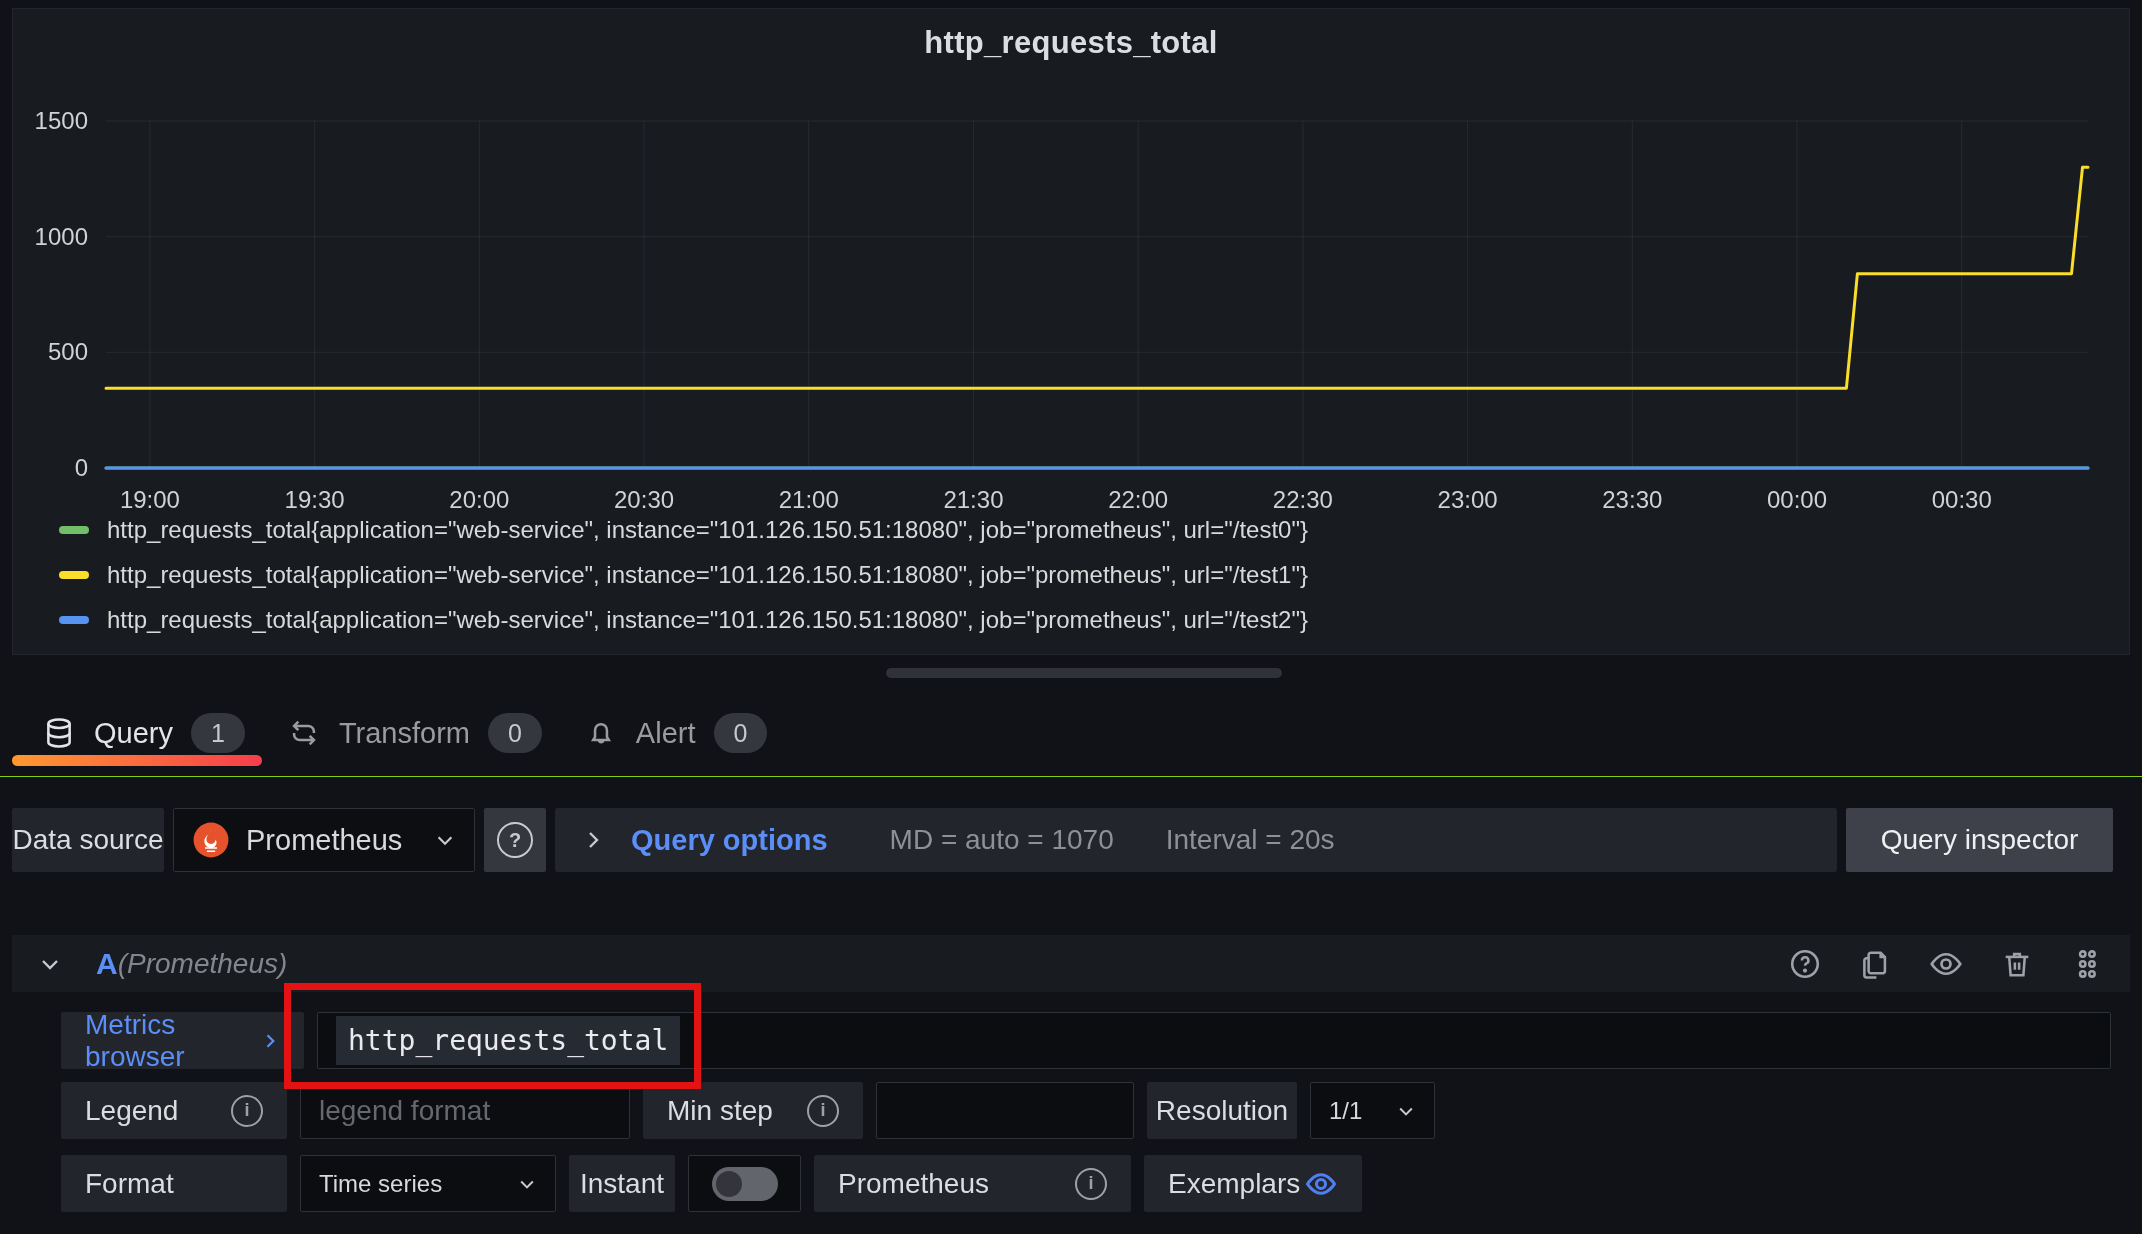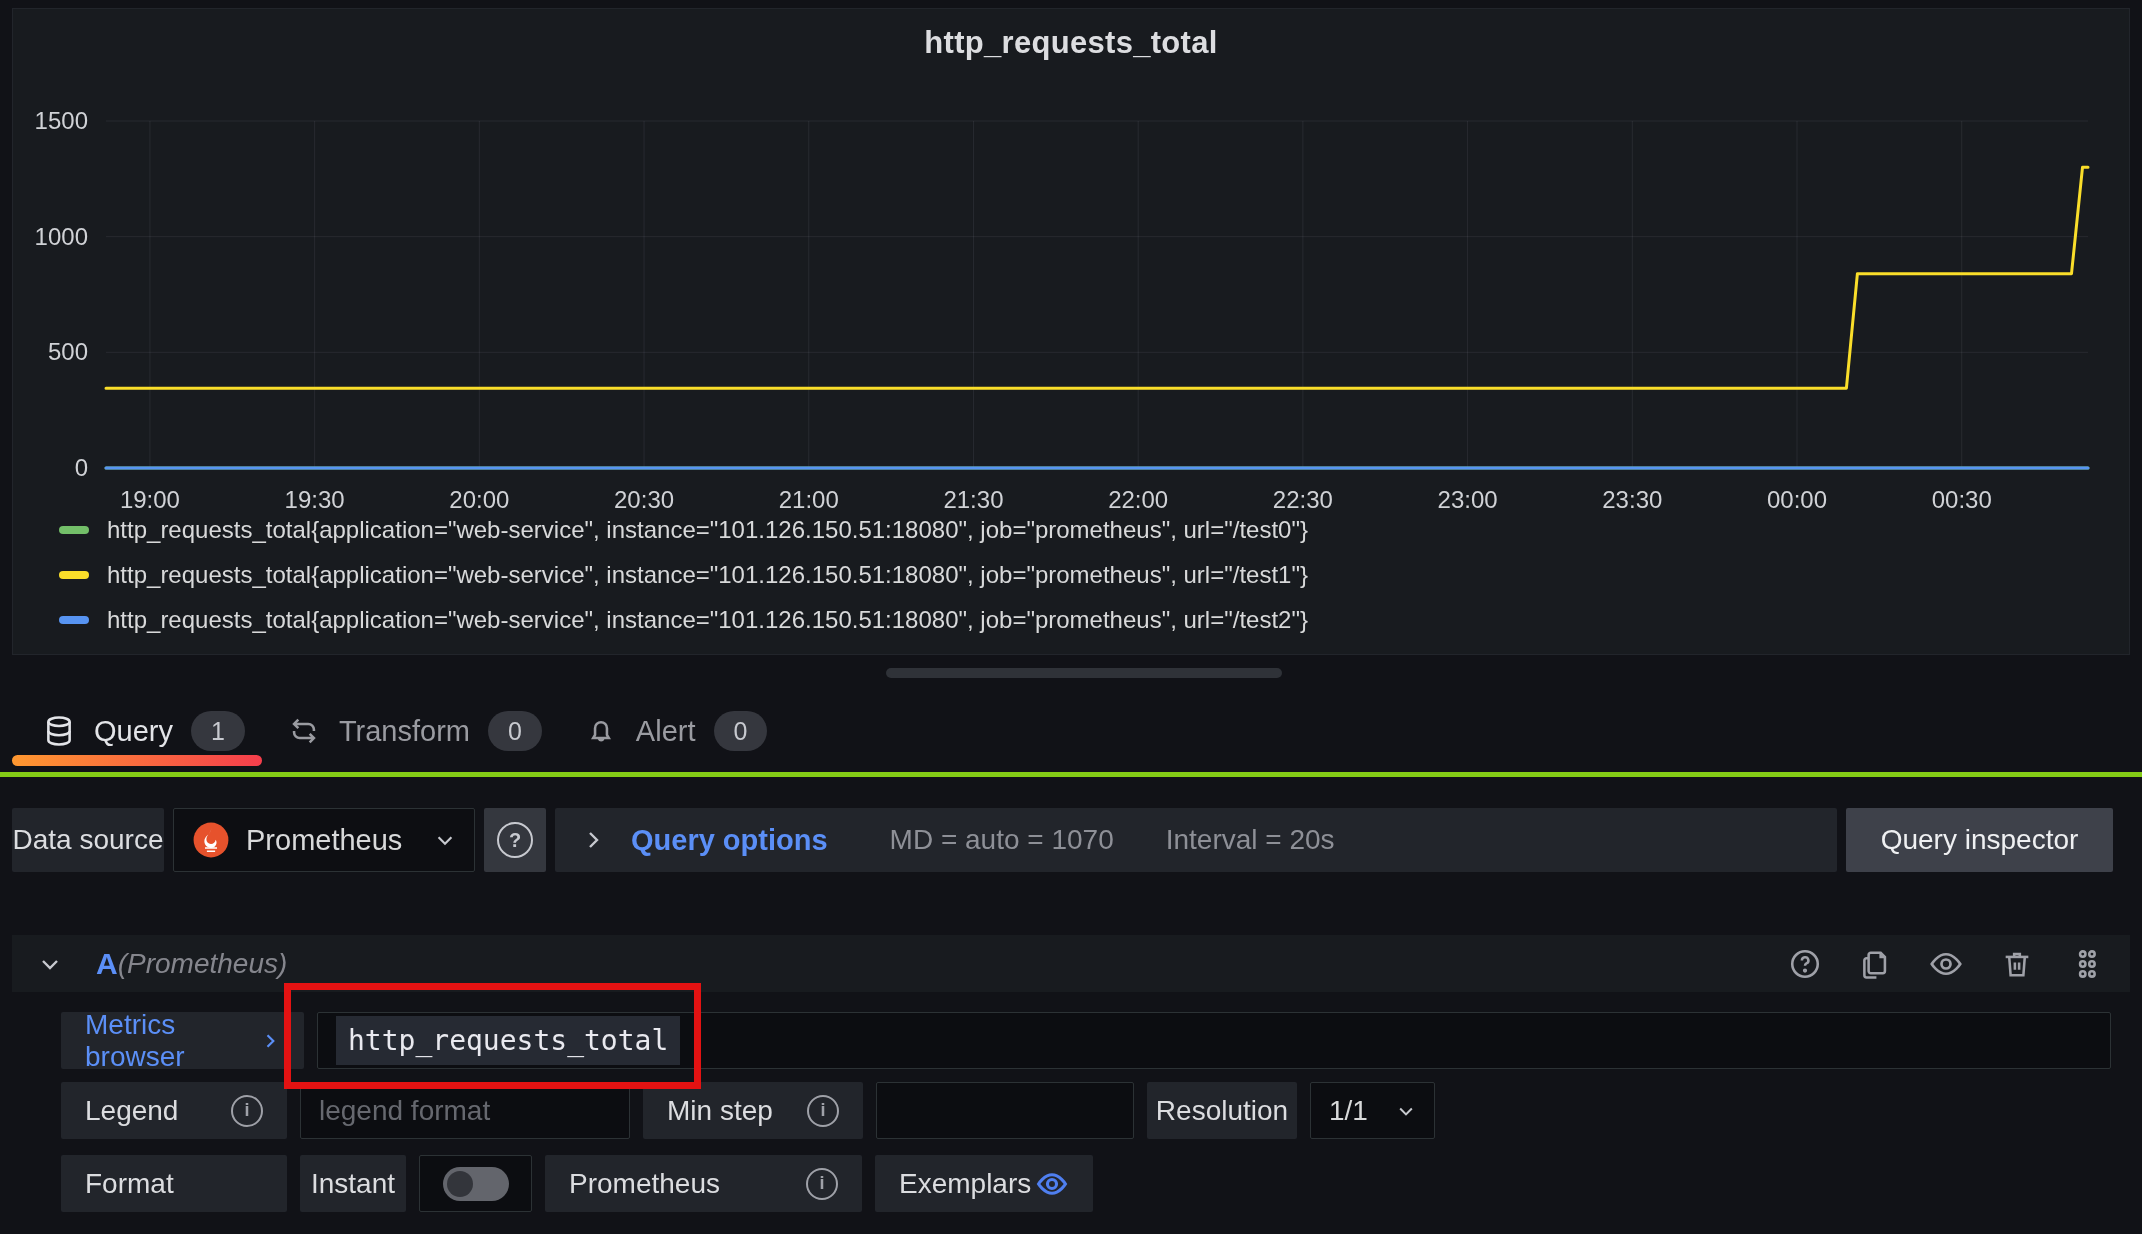--- a/index.html
+++ b/index.html
@@ -20,21 +20,21 @@
   .legend-row{display:flex;align-items:center;margin-bottom:19px;height:26px;cursor:pointer;}
   .swatch{width:30px;height:8px;border-radius:4px;margin-right:18px;flex:none;}
   .sw0{background:#73bf69;} .sw1{background:#fade2a;} .sw2{background:#5794f2;}
   .legend-row span.txt{font-size:24px;color:#d8d9da;}
 
   .scroll-thumb{position:absolute;left:886px;top:668px;width:396px;height:10px;border-radius:5px;
                 background:#2f3238;}
 
   
   .tabbar{position:absolute;left:0;top:690px;width:2142px;height:87px;
-          border-bottom:5px solid #84cc16;box-sizing:border-box;display:flex;align-items:center;}
+          border-bottom:1px solid #84cc16;box-sizing:border-box;display:flex;align-items:center;}
   .tab{display:flex;align-items:center;gap:18px;margin-left:42px;height:100%;position:relative;
        font-size:29px;font-weight:500;color:#9a9ba1;cursor:pointer;}
   .tab:first-child{margin-left:42px;}
   .tab.active{color:#e3e4e8;}
   .tab .ticon{display:flex;align-items:center;}
   .tab .ticon svg{stroke:currentColor;fill:none;stroke-width:1.8;}
   .badge{background:#35373e;color:#c7c9cf;font-size:25px;font-weight:500;border-radius:22px;
          padding:5px 20px;line-height:1.2;}
   .tab-underline{position:absolute;left:12px;top:755px;width:250px;height:11px;border-radius:6px;
                  background:linear-gradient(90deg,#ff9830 0%,#f53e4c 100%);}
@@ -73,21 +73,21 @@
   .lbl .info{margin-left:auto;}
   .inp{background:#0c0d11;border:1px solid #2c3235;border-radius:2px;box-sizing:border-box;
        display:flex;align-items:center;padding:0 18px;flex:none;cursor:text;}
   .info{width:28px;height:28px;border:2px solid #9fa1a8;border-radius:50%;color:#9fa1a8;
         display:flex;align-items:center;justify-content:center;font-size:18px;font-style:normal;
         font-weight:700;flex:none;cursor:pointer;}
   .placeholder{color:#66686f;font-size:28px;}
   .mono-hl{font-family:"DejaVu Sans Mono","Liberation Mono",monospace;font-size:28px;color:#e9e9ef;
            background:#262a33;padding:8px 12px;}
   .dd{justify-content:space-between;cursor:pointer;}
-  .dd .val{font-size:28px;color:#d8d9da;}
+  .dd .val{font-size:24px;color:#d8d9da;}
   .chev-dn{display:flex;}
 
   .toggle-box{width:113px;background:#0c0d11;border:1px solid #2c3235;border-radius:2px;
               box-sizing:border-box;display:flex;align-items:center;justify-content:center;cursor:pointer;}
   .pill{width:66px;height:34px;border-radius:17px;background:#63656c;position:relative;}
   .knob{position:absolute;left:4px;top:4px;width:26px;height:26px;border-radius:50%;background:#33353b;}
 
   .eye-blue{color:#4f7ff0;display:flex;margin-left:auto;cursor:pointer;}
   .eye-blue svg{stroke:currentColor;fill:none;stroke-width:2.2;}
 
@@ -314,20 +314,28 @@
       <span class="chev-dn">
         <svg width="20" height="20" viewBox="0 0 24 24" fill="none" stroke="#c7c9cf" stroke-width="2.4">
             <path d="M5 9l7 7 7-7"></path>
           </svg>
       </span>
     </div>
   </div>
 
   <div class="editor-row" style="top:1155px;">
     <div class="lbl" style="width:226px;">Format</div>
+    <div class="inp dd" style="width:256px;">
+      <span class="val">Time series</span>
+      <span class="chev-dn">
+        <svg width="20" height="20" viewBox="0 0 24 24" fill="none" stroke="#c7c9cf" stroke-width="2.4">
+            <path d="M5 9l7 7 7-7"></path>
+          </svg>
+      </span>
+    </div>
     <div class="lbl" style="width:106px;justify-content:center;">Instant</div>
     <div class="toggle-box">
       <span class="pill">
           <span class="knob"></span>
         </span>
     </div>
     <div class="lbl" style="width:317px;">
       <span>Prometheus</span>
       <span class="info">i</span>
     </div>

